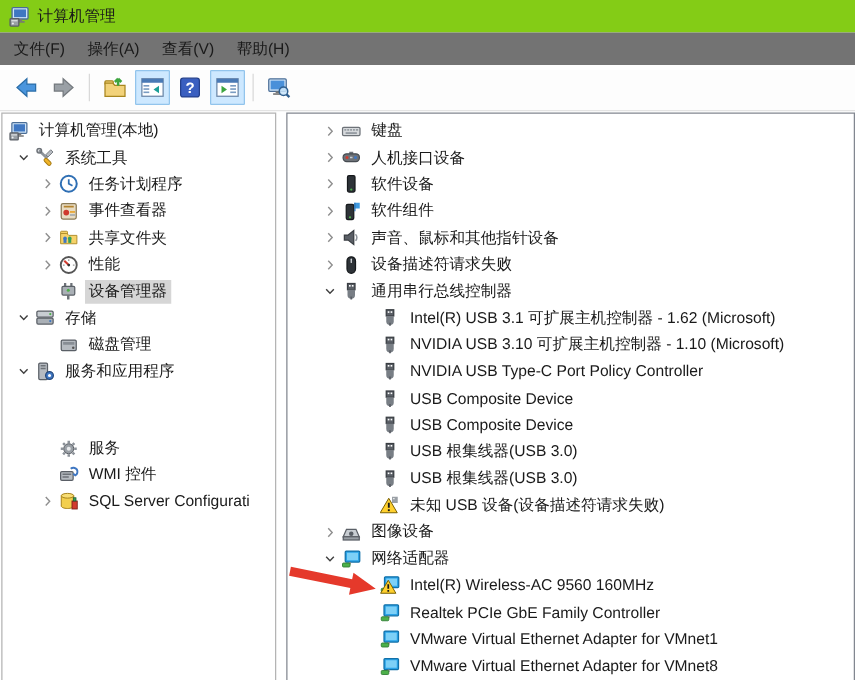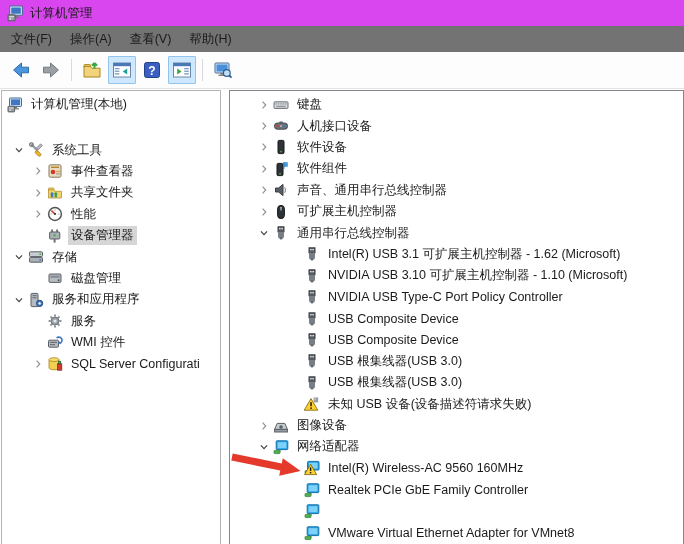--- a/index.html
+++ b/index.html
@@ -4,21 +4,21 @@
 <style>
   html,body{margin:0;padding:0;}
   body{
     width:684px;height:544px;position:relative;overflow:hidden;
     background:#ffffff;
     font-family:"Liberation Sans","DejaVu Sans",sans-serif;
     font-size:12.5px;color:#1a1a1a;
     -webkit-font-smoothing:antialiased;
   }
   
-  .titlebar{height:26px;display:flex;align-items:center;padding-left:7px;background:#d946ef;}
+  .titlebar{height:26px;display:flex;align-items:center;padding-left:7px;background:#84cc16;}
   .titlebar .app-icon{width:17px;height:17px;margin-right:6px;display:inline-flex;}
   .titlebar .app-icon svg{width:100%;height:100%;}
   
   .menubar{height:26px;display:flex;align-items:center;background:#737373;padding-left:2px;}
   .menu-item{padding:3px 9px;cursor:default;}
   
   .toolbar{height:36px;display:flex;align-items:center;background:#fdfdfd;
     border-bottom:1px solid #e3e3e3;padding-left:6px;}
   .tb-btn{width:26px;height:26px;display:flex;align-items:center;justify-content:center;
     margin:0 1px;border:1px solid transparent;border-radius:1px;}
@@ -146,35 +146,49 @@
           <rect x="4" y="2.4" width="9" height="5.8" fill="#3f77c2"></rect>
           <rect x="7" y="9.6" width="3" height="1.6" fill="#777"></rect>
           <rect x="5" y="11.2" width="7" height="1.2" fill="#777"></rect>
           <rect x="1" y="9.3" width="6.6" height="5.6" rx="0.6" fill="#9aa0a6" stroke="#5a5f66"></rect>
           <rect x="2" y="10.4" width="4.6" height="1" fill="#dadde0"></rect>
           <circle cx="3.1" cy="13" r="0.8" fill="#eceff1"></circle>
         </svg>
       </span>
       <span class="tree-label">计算机管理(本地)</span>
     </div>
-    <div class="tree-row" style="padding-left: 8px; margin-top: 24px;">
+    <div class="tree-row" style="padding-left: 8px;">
       <span class="expander">
         <svg viewBox="0 0 16 16">
           <path d="M4.5 6.2 L8 9.8 L11.5 6.2" fill="none" stroke="#404040" stroke-width="1.3"></path>
         </svg>
       </span>
       <span class="tree-icon">
         <svg viewBox="0 0 16 16">
           <path d="M3.2 2.2 l6.5 6.5" stroke="#8d939a" stroke-width="2.2"></path>
           <circle cx="3.4" cy="2.6" r="1.8" fill="none" stroke="#6d7278" stroke-width="1.2"></circle>
           <rect x="8.6" y="8.2" width="3" height="6.6" rx="1.4" transform="rotate(-45 10 11.5)" fill="#f0b429" stroke="#a87b12" stroke-width="0.8"></rect>
           <path d="M12.6 1.8 l1.8 1.8 -4 4 -1.8 -1.8 z" fill="#b8bcc2" stroke="#6d7278" stroke-width="0.7"></path>
         </svg>
       </span>
       <span class="tree-label">系统工具</span>
+    </div>
+    <div class="tree-row" style="padding-left: 27px;">
+      <span class="expander">
+        <svg viewBox="0 0 16 16">
+          <path d="M6.4 4.2 L10 8 L6.4 11.8" fill="none" stroke="#8f8f8f" stroke-width="1.3"></path>
+        </svg>
+      </span>
+      <span class="tree-icon">
+        <svg viewBox="0 0 16 16">
+          <circle cx="8" cy="8" r="6.4" fill="#fff" stroke="#2f6fb4" stroke-width="1.6"></circle>
+          <path d="M8 4.4 V8 L11 9.6" stroke="#2f6fb4" stroke-width="1.4" fill="none"></path>
+        </svg>
+      </span>
+      <span class="tree-label">任务计划程序</span>
     </div>
     <div class="tree-row" style="padding-left: 27px;">
       <span class="expander">
         <svg viewBox="0 0 16 16">
           <path d="M6.4 4.2 L10 8 L6.4 11.8" fill="none" stroke="#8f8f8f" stroke-width="1.3"></path>
         </svg>
       </span>
       <span class="tree-icon">
         <svg viewBox="0 0 16 16">
           <rect x="2" y="1.8" width="12" height="12.4" rx="1.4" fill="#e8dcc3" stroke="#8a7a55"></rect>
@@ -270,21 +284,21 @@
         <svg viewBox="0 0 16 16">
           <rect x="3" y="1.4" width="7" height="13.2" rx="1" fill="#b6bbc1" stroke="#5a5f66"></rect>
           <rect x="4.5" y="3" width="4" height="1.2" fill="#6d7278"></rect>
           <rect x="4.5" y="5.2" width="4" height="1.2" fill="#6d7278"></rect>
           <circle cx="11.6" cy="11.4" r="3.1" fill="#3f77c2" stroke="#24497d"></circle>
           <circle cx="11.6" cy="11.4" r="1.2" fill="#fff"></circle>
         </svg>
       </span>
       <span class="tree-label">服务和应用程序</span>
     </div>
-    <div class="tree-row" style="padding-left: 27px;">
+    <div class="tree-row" style="padding-left: 27px; margin-top: 40px;">
       <span class="expander"></span>
       <span class="tree-icon">
         <svg viewBox="0 0 16 16">
           <g stroke="#8d939a" stroke-width="2">
             <path d="M8 1.6 v2 M8 12.4 v2 M1.6 8 h2 M12.4 8 h2 M3.5 3.5 l1.4 1.4 M11.1 11.1 l1.4 1.4 M12.5 3.5 l-1.4 1.4 M4.9 11.1 l-1.4 1.4"></path>
           </g>
           <circle cx="8" cy="8" r="4" fill="#9aa0a6" stroke="#5a5f66" stroke-width="0.8"></circle>
           <circle cx="8" cy="8" r="1.6" fill="#e8eaec"></circle>
         </svg>
       </span>
@@ -393,35 +407,35 @@
         <svg viewBox="0 0 16 16">
           <path d="M6.4 4.2 L10 8 L6.4 11.8" fill="none" stroke="#8f8f8f" stroke-width="1.3"></path>
         </svg>
       </span>
       <span class="tree-icon">
         <svg viewBox="0 0 16 16">
           <path d="M2.5 6 h3 L10 2.4 v11.2 L5.5 10 h-3 z" fill="#5a5f66" stroke="#3a3e43"></path>
           <path d="M11.4 5.4 a3.6 3.6 0 0 1 0 5.2" fill="none" stroke="#8d939a" stroke-width="1.2"></path>
         </svg>
       </span>
-      <span class="tree-label">声音、通用串行总线控制器</span>
+      <span class="tree-label">声音、鼠标和其他指针设备</span>
     </div>
     <div class="tree-row" style="padding-left: 25px;">
       <span class="expander">
         <svg viewBox="0 0 16 16">
           <path d="M6.4 4.2 L10 8 L6.4 11.8" fill="none" stroke="#8f8f8f" stroke-width="1.3"></path>
         </svg>
       </span>
       <span class="tree-icon">
         <svg viewBox="0 0 16 16">
           <rect x="4.6" y="1.4" width="6.8" height="13.2" rx="3.4" fill="#2e3338" stroke="#15181b"></rect>
           <rect x="7.5" y="2.8" width="1" height="3.6" rx="0.5" fill="#dfe3e6"></rect>
         </svg>
       </span>
-      <span class="tree-label">可扩展主机控制器</span>
+      <span class="tree-label">设备描述符请求失败</span>
     </div>
     <div class="tree-row" style="padding-left: 25px;">
       <span class="expander">
         <svg viewBox="0 0 16 16">
           <path d="M4.5 6.2 L8 9.8 L11.5 6.2" fill="none" stroke="#404040" stroke-width="1.3"></path>
         </svg>
       </span>
       <span class="tree-icon">
         <svg viewBox="0 0 16 16">
           <rect x="5" y="1.8" width="6" height="5" fill="#5a5f66" stroke="#3a3e43"></rect>
@@ -597,20 +611,21 @@
     <div class="tree-row" style="padding-left: 56px;">
       <span class="expander"></span>
       <span class="tree-icon">
         <svg viewBox="0 0 16 16">
           <rect x="3.2" y="1.8" width="11.6" height="8.8" rx="0.8" fill="#29a3e8" stroke="#1270a8"></rect>
           <rect x="4.6" y="3.2" width="8.8" height="6" fill="#7dd0f7"></rect>
           <rect x="6.2" y="10.6" width="1.5" height="2" fill="#888"></rect>
           <rect x="1" y="11.4" width="6" height="3.2" rx="0.8" fill="#4db04a" stroke="#2e7d32" stroke-width="0.7"></rect>
         </svg>
       </span>
+      <span class="tree-label">VMware Virtual Ethernet Adapter for VMnet1</span>
     </div>
     <div class="tree-row" style="padding-left: 56px;">
       <span class="expander"></span>
       <span class="tree-icon">
         <svg viewBox="0 0 16 16">
           <rect x="3.2" y="1.8" width="11.6" height="8.8" rx="0.8" fill="#29a3e8" stroke="#1270a8"></rect>
           <rect x="4.6" y="3.2" width="8.8" height="6" fill="#7dd0f7"></rect>
           <rect x="6.2" y="10.6" width="1.5" height="2" fill="#888"></rect>
           <rect x="1" y="11.4" width="6" height="3.2" rx="0.8" fill="#4db04a" stroke="#2e7d32" stroke-width="0.7"></rect>
         </svg>

